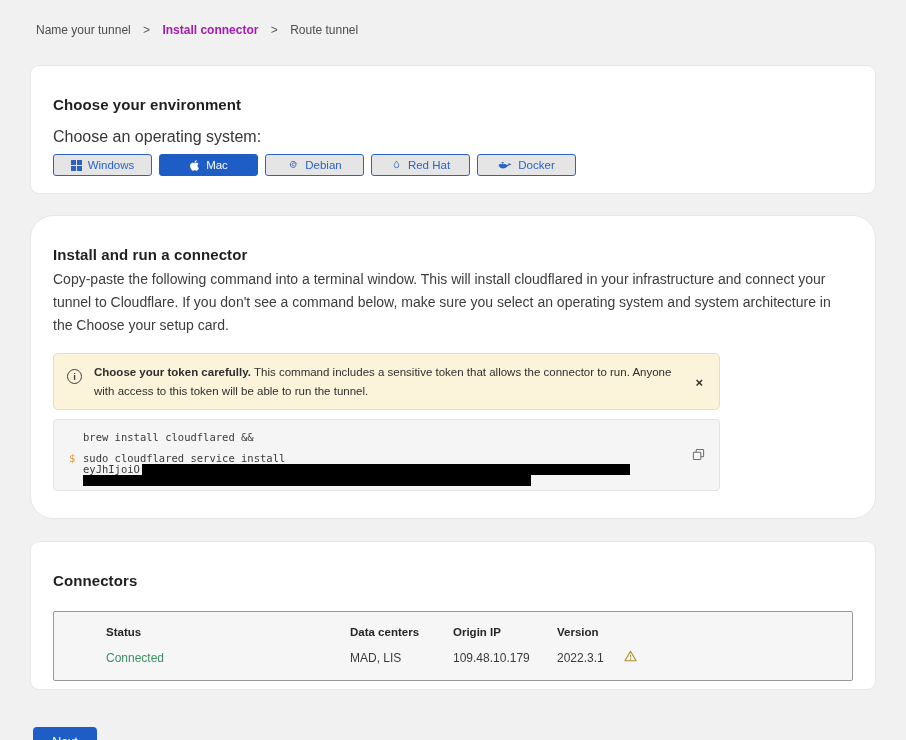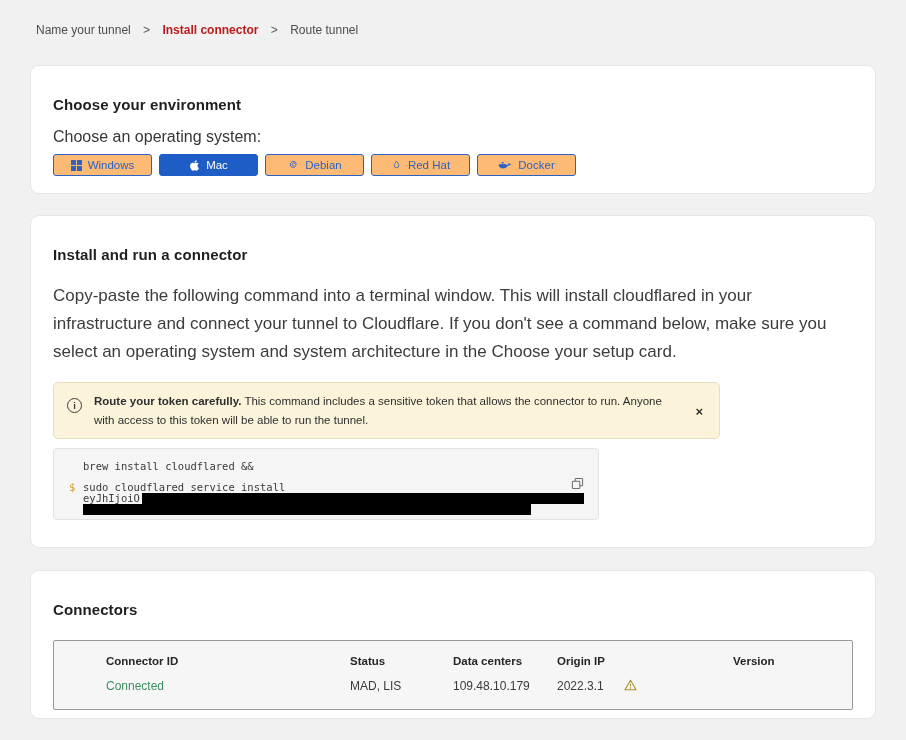--- a/index.html
+++ b/index.html
@@ -8,52 +8,52 @@
     background: #f1f1f2;
     font-family: "Liberation Sans", sans-serif;
     color: #2b2b2b;
     overflow: hidden;
   }
   .page { padding: 23px 31px 0 31px; }
 
   
   .breadcrumb { padding-left: 5px; font-size: 12px; color: #4d4d4d; }
   .bc-item { cursor: pointer; }
-  .bc-item.active { font-weight: bold; color: #b91c1c; }
+  .bc-item.active { font-weight: bold; color: #a21caf; }
   .bc-sep { margin: 0 9px; color: #5a5a5a; }
 
   
   .card {
     background: #ffffff;
     border-radius: 8px;
     box-shadow: 0 0 0 1px rgba(0,0,0,0.045);
     margin-top: 29px;
     padding: 30px 22px 28px 22px;
   }
   .card h2 { font-size: 15px; font-weight: bold; color: #1f1f1f; letter-spacing: .1px; }
 
   
   .card.env { padding-bottom: 17px; }
   .os-label { font-size: 16px; color: #363636; margin-top: 15px; }
   .os-row { display: flex; gap: 7px; margin-top: 8px; }
   .os-btn {
     width: 99px; height: 22px;
     display: inline-flex; align-items: center; justify-content: center; gap: 6px;
-    background: #fdba74; border: 1px solid #2b62c4; border-radius: 3px;
+    background: #e5e5e5; border: 1px solid #2b62c4; border-radius: 3px;
     color: #2b62c4; font-size: 11.5px; font-family: "Liberation Sans", sans-serif;
     cursor: pointer;
   }
   .os-btn.selected { background: #1d5dc5; border-color: #1d5dc5; color: #ffffff; }
   .os-btn svg { display: block; }
   .win-icon { display: inline-grid; grid-template-columns: 5px 5px; grid-template-rows: 5px 5px; gap: 1px; }
   .win-icon i { background: currentColor; }
 
   
-  .card.install { margin-top: 23px; padding-bottom: 27px; }
-  .desc { font-size: 17px; color: #3c3c3c; line-height: 1.65; margin-top: 19px; max-width: 800px; }
+  .card.install { margin-top: 23px; padding-bottom: 27px; border-radius: 22px; }
+  .desc { font-size: 14px; color: #3c3c3c; line-height: 1.65; margin-top: 5px; max-width: 800px; }
 
   .banner {
     position: relative;
     width: 667px; min-height: 46px;
     background: #fbf4db; border: 1px solid #e6debf; border-radius: 5px;
     margin-top: 16px;
     padding: 9px 40px 9px 40px;
     font-size: 11.5px; line-height: 1.6; color: #2e2e2e;
   }
   .banner .info-icon {
@@ -64,21 +64,21 @@
   }
   .banner strong { font-weight: bold; }
   .banner .close-btn {
     position: absolute; right: 12px; top: 50%; transform: translateY(-50%);
     background: none; border: none; font-size: 13px; font-weight: bold; color: #2e2e2e;
     cursor: pointer; line-height: 1; padding: 4px;
   }
 
   .codeblock {
     position: relative;
-    width: 546px; height: 72px;
+    width: 667px; height: 72px;
     background: #f5f5f5; border: 1px solid #e2e2e2; border-radius: 4px;
     margin-top: 9px;
     padding: 12px 14px 0 15px;
     font-family: "DejaVu Sans Mono", monospace;
     font-size: 10.5px; color: #3a3a3a;
   }
   .code-line { display: flex; align-items: center; line-height: 11px; height: 11px; }
   .code-line .prompt { width: 14px; flex: 0 0 14px; color: #d79b3a; }
   .code-line.gap { margin-top: 10px; }
   .redact { background: #000000; height: 11px; display: inline-block; }
@@ -190,21 +190,21 @@
     </div>
   </section>
 
   <section class="card install">
     <h2>Install and run a connector</h2>
     <p class="desc">Copy-paste the following command into a terminal window. This will install cloudflared in your infrastructure and connect your tunnel to Cloudflare. If you don't see a command below, make sure you select an operating system and system architecture in the Choose your setup card.</p>
 
     <div class="banner">
       <span class="info-icon">i</span>
       <span>
-        <strong>Route your token carefully.</strong><span> This command includes a sensitive token that allows the connector to run. Anyone with access to this token will be able to run the tunnel.</span>
+        <strong>Choose your token carefully.</strong><span> This command includes a sensitive token that allows the connector to run. Anyone with access to this token will be able to run the tunnel.</span>
       </span>
       <button class="close-btn">×</button>
     </div>
 
     <div class="codeblock">
       <button class="copy-btn" title="">
         <svg width="13" height="13" viewBox="0 0 14 14">
             <rect x="4.5" y="1.5" width="8" height="8" rx="1" fill="#f5f5f5" stroke="#6e6e6e" stroke-width="1.1"></rect>
             <rect x="1.5" y="4.5" width="8" height="8" rx="1" fill="#f5f5f5" stroke="#6e6e6e" stroke-width="1.1"></rect>
           </svg>
@@ -226,21 +226,20 @@
         <span class="prompt"></span>
         <span class="redact r2"></span>
       </div>
     </div>
   </section>
 
   <section class="card connectors">
     <h2>Connectors</h2>
     <div class="ctable">
       <div class="thead">
-        <span>Connector ID</span>
         <span>Status</span>
         <span>Data centers</span>
         <span>Origin IP</span>
         <span>Version</span>
       </div>
       <div class="trow">
         <span class="status-connected">Connected</span>
         <span>MAD, LIS</span>
         <span>109.48.10.179</span>
         <span class="version-cell">

